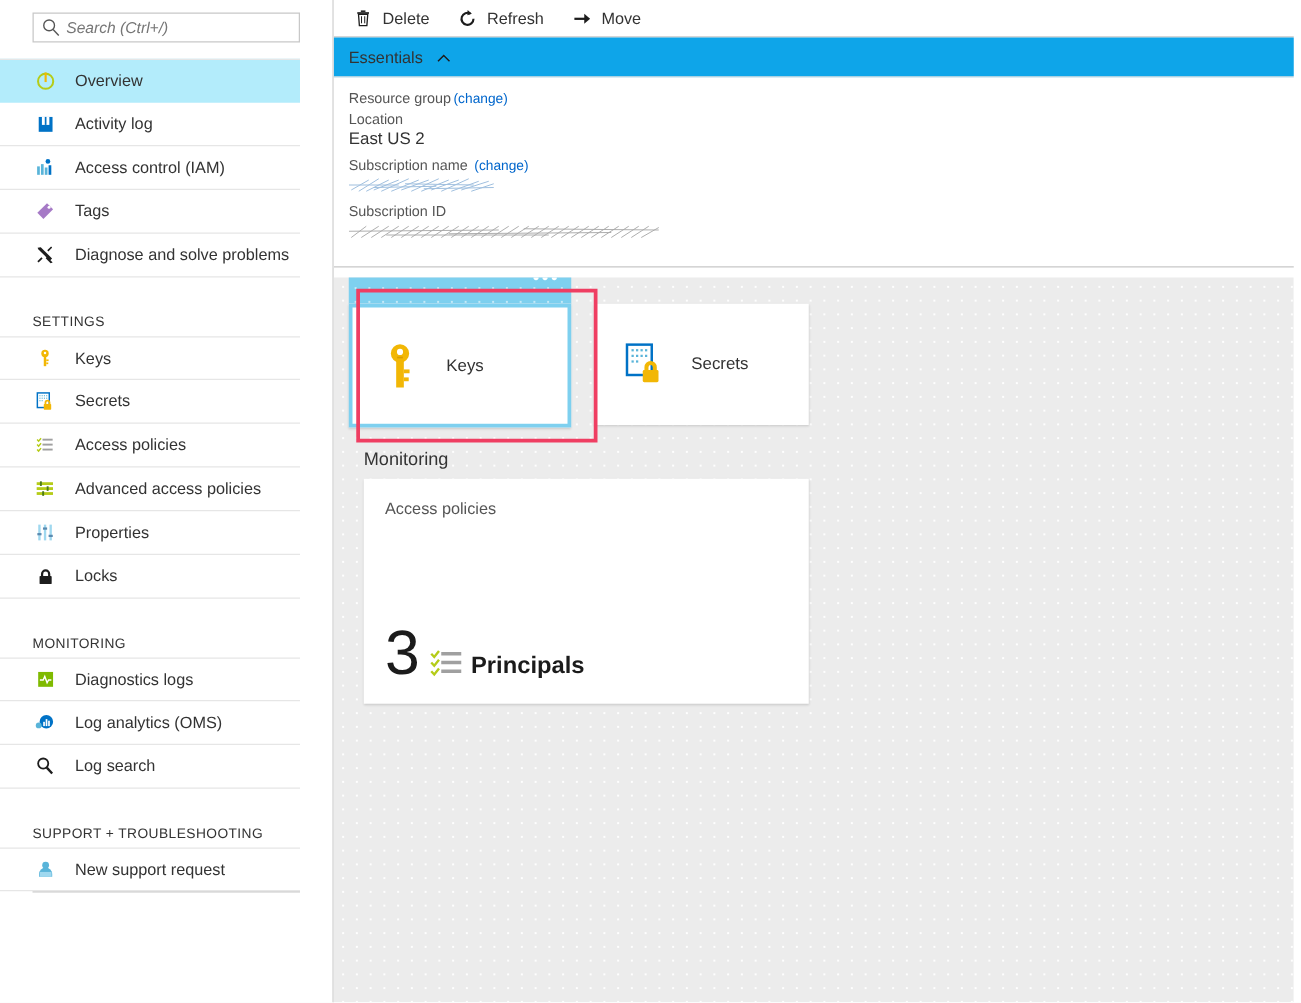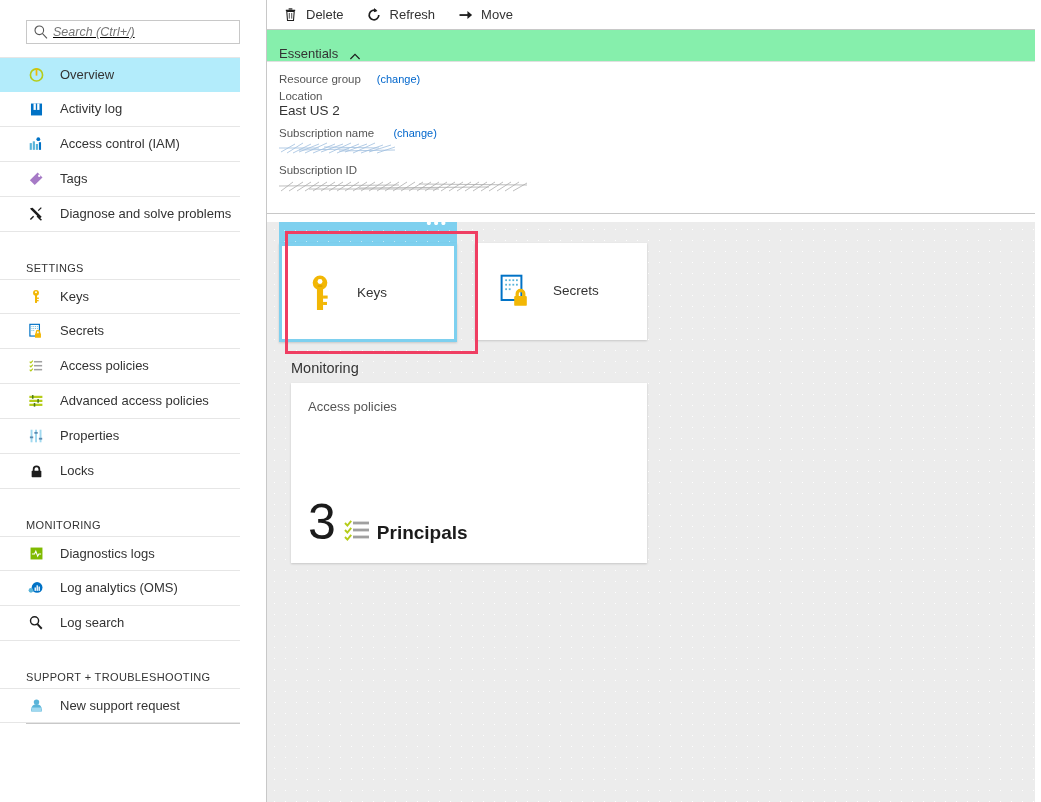--- a/index.html
+++ b/index.html
@@ -23,22 +23,21 @@
   .sidebar {
     width: 267px;
     height: 802px;
     background: #ffffff;
     border-right: 1px solid #c8c8c8;
     flex: 0 0 267px;
     position: relative;
     overflow: hidden;
   }
   .search-wrap {
-    padding: 20px 26px 0 26px;
-    text-decoration: underline;
+    padding: 10px 26px 0 26px;
   }
   .search-box {
     display: flex;
     align-items: center;
     height: 24px;
     border: 1px solid #c8c8c8;
     background: #fff;
     padding: 0 6px;
   }
   .search-box .s-icon {
@@ -137,24 +136,24 @@
   }
   .cmd .cmd-label {
     font-size: 13px;
     color: #333333;
     line-height: 16px;
   }
 
   .essentials-bar {
     height: 32px;
     display: flex;
-    align-items: flex-end;
+    align-items: center;
     padding-left: 12px;
     border-bottom: 1px solid #e0e0e0;
-    background: #86efac;
+    background: #0ea5e9;
     cursor: pointer;
   }
   .essentials-bar .ess-title {
     font-size: 13px;
     color: #333333;
     margin-right: 11px;
   }
   .ess-chevron { width: 12px; height: 12px; display: block; }
 
   .essentials-body {
@@ -167,21 +166,21 @@
   .ess-key {
     font-size: 11.5px;
     color: #555555;
     display: inline-block;
     padding-bottom: 1px;
   }
   .ess-key .chg {
     color: #0066cc;
     font-size: 11px;
     cursor: pointer;
-    margin-left: 16px;
+    margin-left: 2px;
   }
   .ess-val {
     font-size: 13.5px;
     color: #333333;
     padding: 1px 0 6px 0;
   }
   .ess-val.link { color: #0066cc; cursor: pointer; }
   .redacted {
     height: 13px;
     margin: 2px 0 6px 0;

